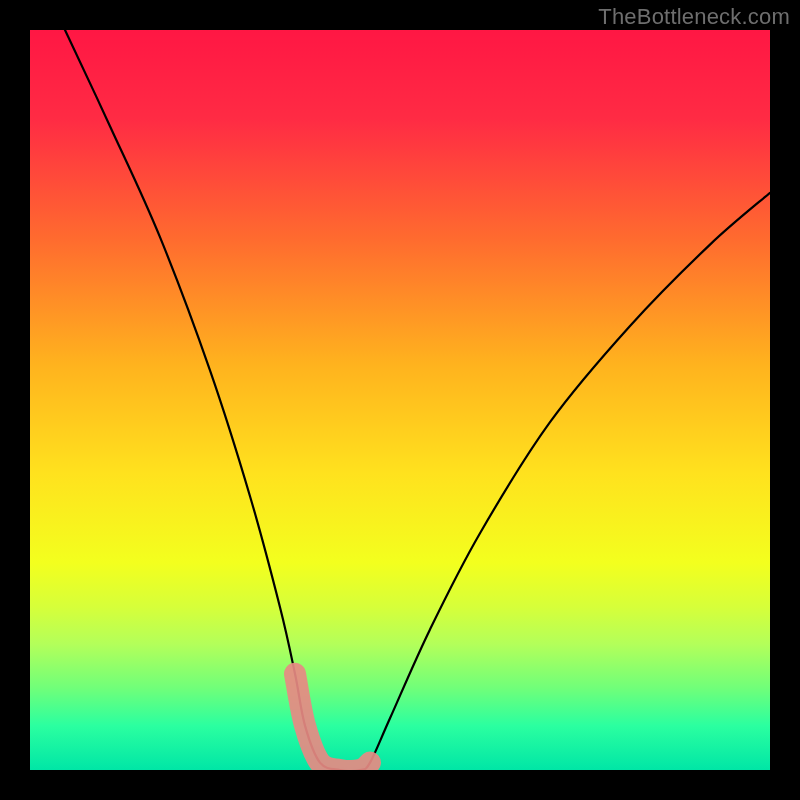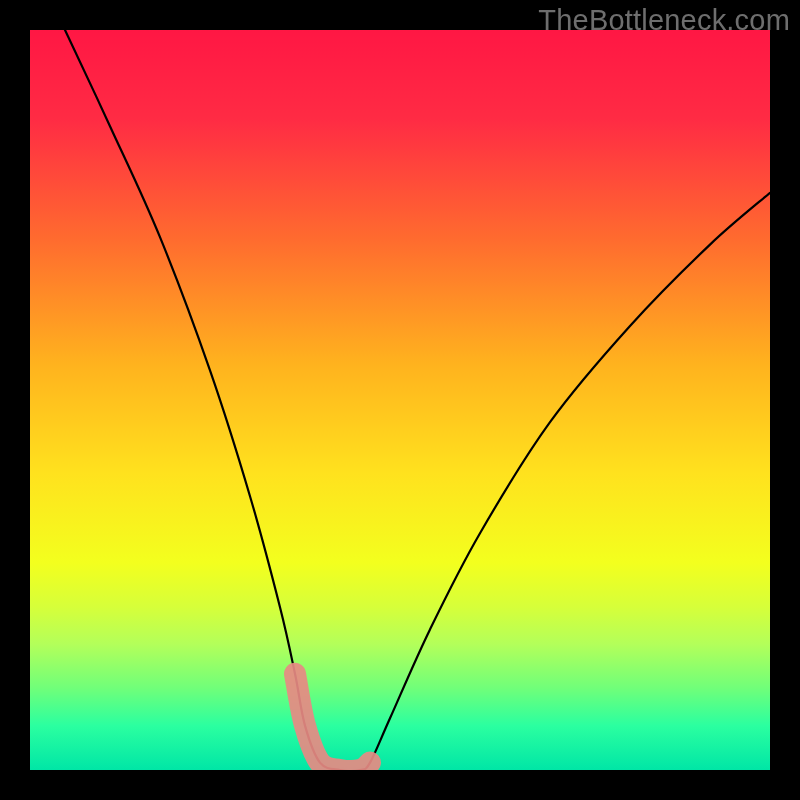--- a/index.html
+++ b/index.html
@@ -17,21 +17,21 @@
     top: 0;
     width: 800px;
     height: 800px;
     background: #000;
   }
   .watermark {
     position: absolute;
     top: 4px;
     right: 10px;
     color: #6e6e6e;
-    font-size: 29px;
+    font-size: 22px;
     letter-spacing: 0.2px;
     font-weight: 400;
     z-index: 10;
   }
   .plot {
     position: absolute;
     left: 30px;
     top: 30px;
     width: 740px;
     height: 740px;

